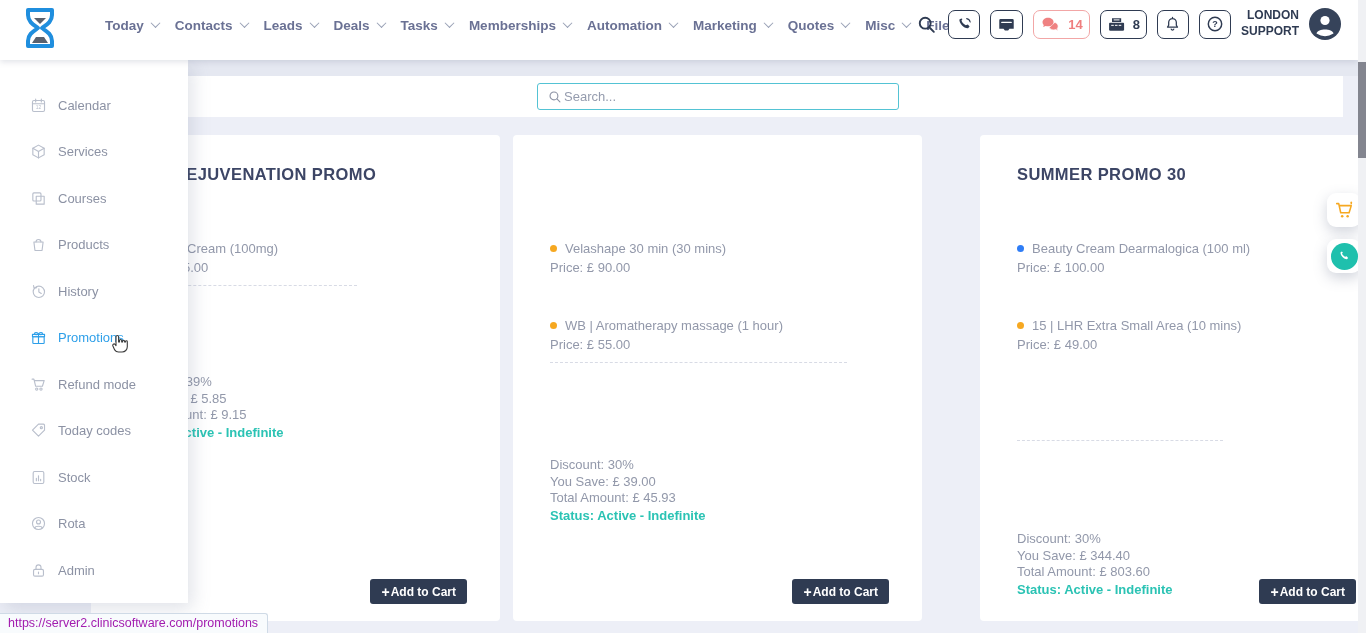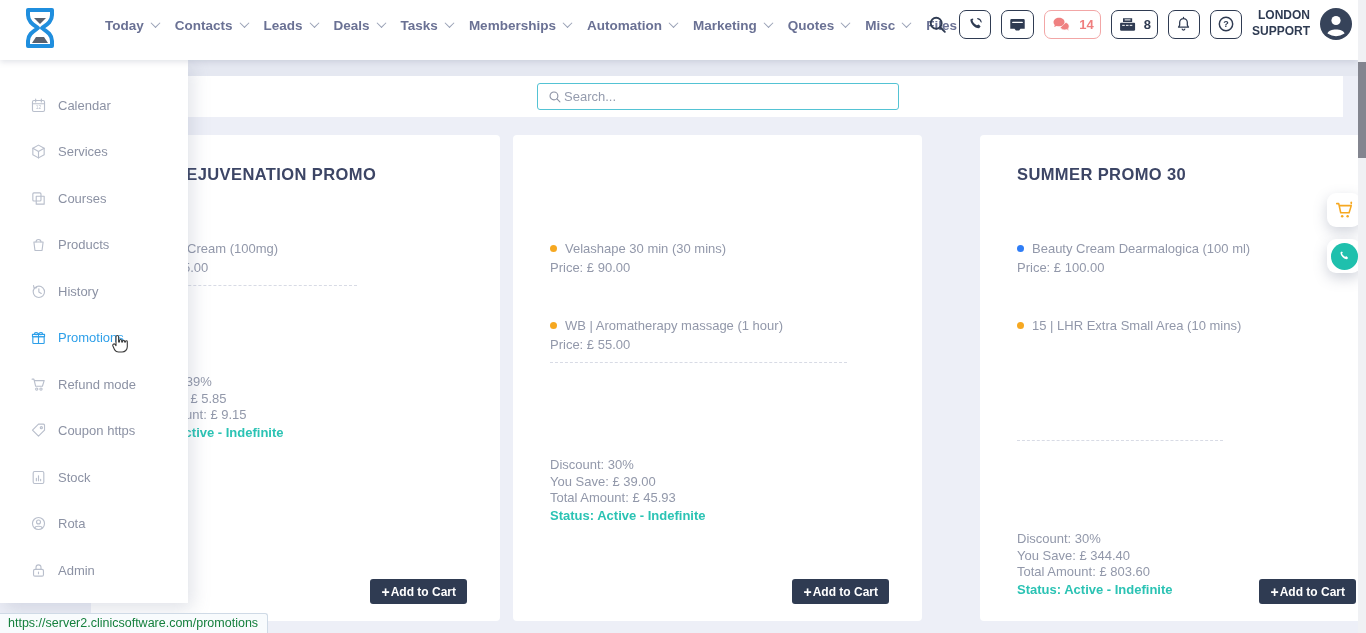--- a/index.html
+++ b/index.html
@@ -8,21 +8,21 @@
     background:#edeff7;font-family:"Liberation Sans",sans-serif;
   }
   
   .header{position:absolute;top:0;left:0;width:1358px;height:60px;background:#fff;
     box-shadow:0 2px 6px rgba(90,100,130,.18);z-index:15;}
   .logo{position:absolute;left:20px;top:7px;width:40px;height:46px;cursor:pointer;}
   .nav{position:absolute;left:105px;top:0;height:51px;display:flex;align-items:center;gap:16px;}
   .nav-item{display:flex;align-items:center;font-size:13.5px;font-weight:bold;color:#6a7194;cursor:pointer;white-space:nowrap;}
   .caret{width:6px;height:6px;border-right:1.5px solid #98a0b5;border-bottom:1.5px solid #98a0b5;
     transform:rotate(45deg) translate(-1px,-1px);margin-left:8px;margin-top:-3px;}
-  .hactions{position:absolute;right:6px;top:0;height:48px;display:flex;align-items:center;gap:10px;z-index:16;}
+  .hactions{position:absolute;right:17px;top:0;height:48px;display:flex;align-items:center;gap:10px;z-index:16;}
   .hbtn{height:29px;min-width:32px;border:1.7px solid #2f3b52;border-radius:7px;background:#fff;
     display:flex;align-items:center;justify-content:center;gap:6px;padding:0 6px;cursor:pointer;box-sizing:border-box;}
   .hbtn.chat{border-color:#f2a6a6;}
   .count{font-size:13px;font-weight:bold;color:#2f3b52;}
   .count.coral{color:#ef7e7e;}
   .account{font-size:12px;font-weight:bold;color:#2f3b52;line-height:1.3;text-align:right;}
   .avatar{width:32px;height:32px;border-radius:50%;background:#36435a;overflow:hidden;cursor:pointer;flex:none;}
   
   .band{position:absolute;top:60px;left:0;width:1358px;height:16px;background:#e5e8f1;}
   .searchbar{position:absolute;left:188px;top:76px;width:1155px;height:41px;background:#fff;z-index:2;}
@@ -63,21 +63,21 @@
   .fab{position:absolute;width:34px;height:34px;background:#fff;border-radius:9px;
     box-shadow:0 5px 14px rgba(90,100,130,.28);display:flex;align-items:center;justify-content:center;z-index:5;cursor:pointer;}
   #fab-cart{left:1327px;top:193px;}
   #fab-phone{left:1327px;top:239px;}
   .fab-phone-inner{width:27px;height:27px;border-radius:50%;background:#1fc0ad;display:flex;align-items:center;justify-content:center;}
   
   .scroll-track{position:absolute;right:0;top:0;width:8px;height:633px;background:#f0f1f4;z-index:40;}
   .scroll-thumb{position:absolute;top:62px;left:0;width:8px;height:96px;background:#83858f;cursor:pointer;}
   
   .status-url{position:absolute;left:0;bottom:0;z-index:50;background:#f8fbfd;border:1px solid #cfdae6;
-    border-left:none;border-bottom:none;border-top-right-radius:3px;padding:2px 9px 3px 8px;font-size:12.5px;color:#15803d;white-space:nowrap;}
+    border-left:none;border-bottom:none;border-top-right-radius:3px;padding:2px 9px 3px 8px;font-size:12.5px;color:#a21caf;white-space:nowrap;}
 </style>
 </head>
 <body>
 
 <svg width="0" height="0" style="position:absolute">
   <defs>
     <symbol id="i-calendar" viewBox="0 0 24 24">
         <rect x="3.5" y="5" width="17" height="15.5" rx="2"></rect>
         <path d="M3.5 9.5h17M8 3v4M16 3v4"></path>
         <text x="12" y="17.5" font-size="7" text-anchor="middle" fill="currentColor" stroke="none" font-family="Liberation Sans">12</text>
@@ -208,20 +208,21 @@
           <span>Beauty Cream Dearmalogica (100 ml)</span>
         </div>
         <div class="item-price">Price: £ 100.00</div>
       </div>
 
       <div class="promo-item">
         <div class="item-name">
           <span class="dot" style="background: rgb(246, 168, 33);"></span>
           <span>15 | LHR Extra Small Area (10 mins)</span>
         </div>
+        <div class="item-price">Price: £ 49.00</div>
       </div>
     </div>
   <div class="divider"></div>
   <div class="summary">
     <div>Discount: 30%</div>
     <div>You Save: £ 344.40</div>
     <div>Total Amount: £ 803.60</div>
     <div class="status">Status: Active - Indefinite</div>
   </div>
   <button class="add-btn">
@@ -278,21 +279,21 @@
       <svg class="sicon" viewBox="0 0 24 24">
         <use href="#i-cart"></use>
       </svg>
       <span>Refund mode</span>
     </div>
 
     <div class="side-item">
       <svg class="sicon" viewBox="0 0 24 24">
         <use href="#i-tag"></use>
       </svg>
-      <span>Coupon https</span>
+      <span>Today codes</span>
     </div>
 
     <div class="side-item">
       <svg class="sicon" viewBox="0 0 24 24">
         <use href="#i-stock"></use>
       </svg>
       <span>Stock</span>
     </div>
 
     <div class="side-item">

